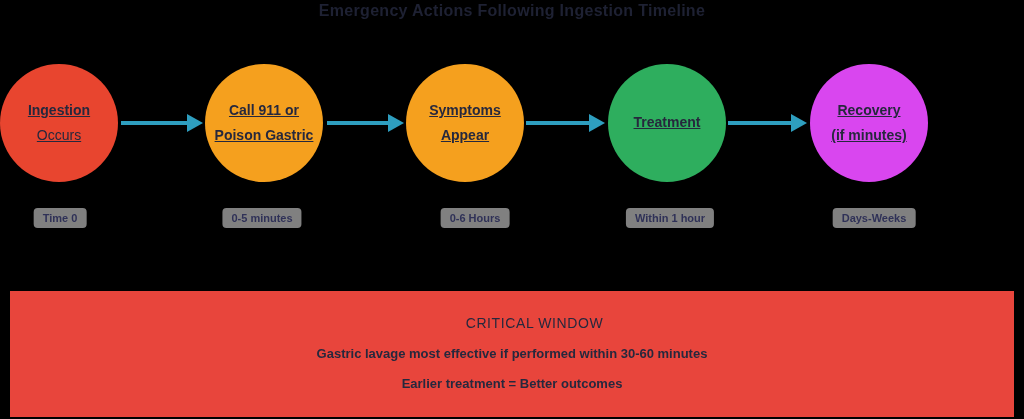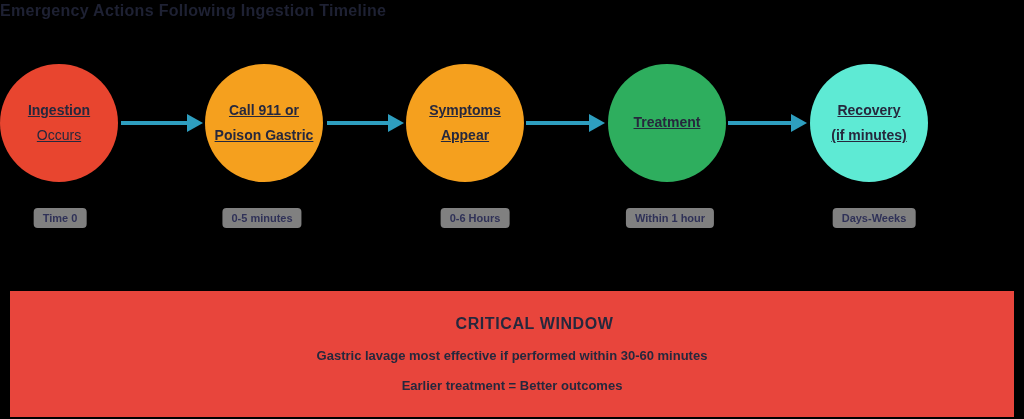--- a/index.html
+++ b/index.html
@@ -1,21 +1,21 @@
 <!DOCTYPE html>
 <html><head>
 <meta charset="utf-8">
 <style>
   * { margin:0; padding:0; box-sizing:border-box; }
   body { background:#000; font-family:"Liberation Sans", sans-serif; }
   .canvas {
     position:relative; width:1024px; height:419px; background:#000000; overflow:hidden;
   }
   .title {
-    position:absolute; top:2px; left:0; width:100%; 
+    position:absolute; top:2px; left:0; width:100%; text-align:center;
     font-size:16px; font-weight:bold; color:#1e2133; letter-spacing:0.3px;
   }
   .circle {
     position:absolute; top:64px; width:118px; height:118px; border-radius:50%;
     display:flex; flex-direction:column; align-items:center; justify-content:center;
     text-align:center; color:#26283d; font-size:14px; font-weight:bold; line-height:1.8;text-decoration:underline;
   }
   .circle .sub-normal { font-weight:normal; }
   .arrow { position:absolute; top:121px; height:4px; background:#2e9ebf; }
   .arrow::after {
@@ -24,21 +24,21 @@
   }
   .badge {
     position:absolute; top:200px; transform:translateX(-50%);
     background:#808080; color:#2f3157; font-size:11px; font-weight:bold;
     padding:4px 9px; border-radius:4px; white-space:nowrap;margin-top:8px;
   }
   .banner {
     position:absolute; left:10px; top:291px; width:1004px; height:126px;
     background:#e8453c; color:#26283d; text-align:center;
   }
-  .banner-heading { margin-top:24px; font-size:16px; font-weight:bold; letter-spacing:0.6px;padding-left:45px; }
+  .banner-heading { margin-top:24px; font-size:14px; font-weight:normal; letter-spacing:0.6px;padding-left:45px; }
   .banner-line { margin-top:15px; font-size:13px; font-weight:bold; }
 </style>
 </head>
 <body>
 
 <div class="canvas">
 
   <div class="title">Emergency Actions Following Ingestion Timeline</div>
 
   <div class="circle" style="left: 0px; background-color: rgb(232, 69, 47);">
@@ -65,21 +65,21 @@
 
   <div class="arrow" style="left:526px;width:64px"></div>
 
   <div class="circle" style="left: 608px; background-color: rgb(46, 174, 94);">
     <div>Treatment</div>
   </div>
   <div class="badge" style="left:670px">Within 1 hour</div>
 
   <div class="arrow" style="left:728px;width:64px"></div>
 
-  <div class="circle" style="left: 810px; background-color: #5eead4;">
+  <div class="circle" style="left: 810px; background-color: #d946ef;">
     <div>Recovery</div>
     <div>(if minutes)</div>
   </div>
   <div class="badge" style="left:874px">Days-Weeks</div>
 
   <div class="banner" style="background-color: rgb(232, 69, 60);">
     <div class="banner-heading">CRITICAL WINDOW</div>
     <div class="banner-line">Gastric lavage most effective if performed within 30-60 minutes</div>
     <div class="banner-line">Earlier treatment = Better outcomes</div>
   </div>

